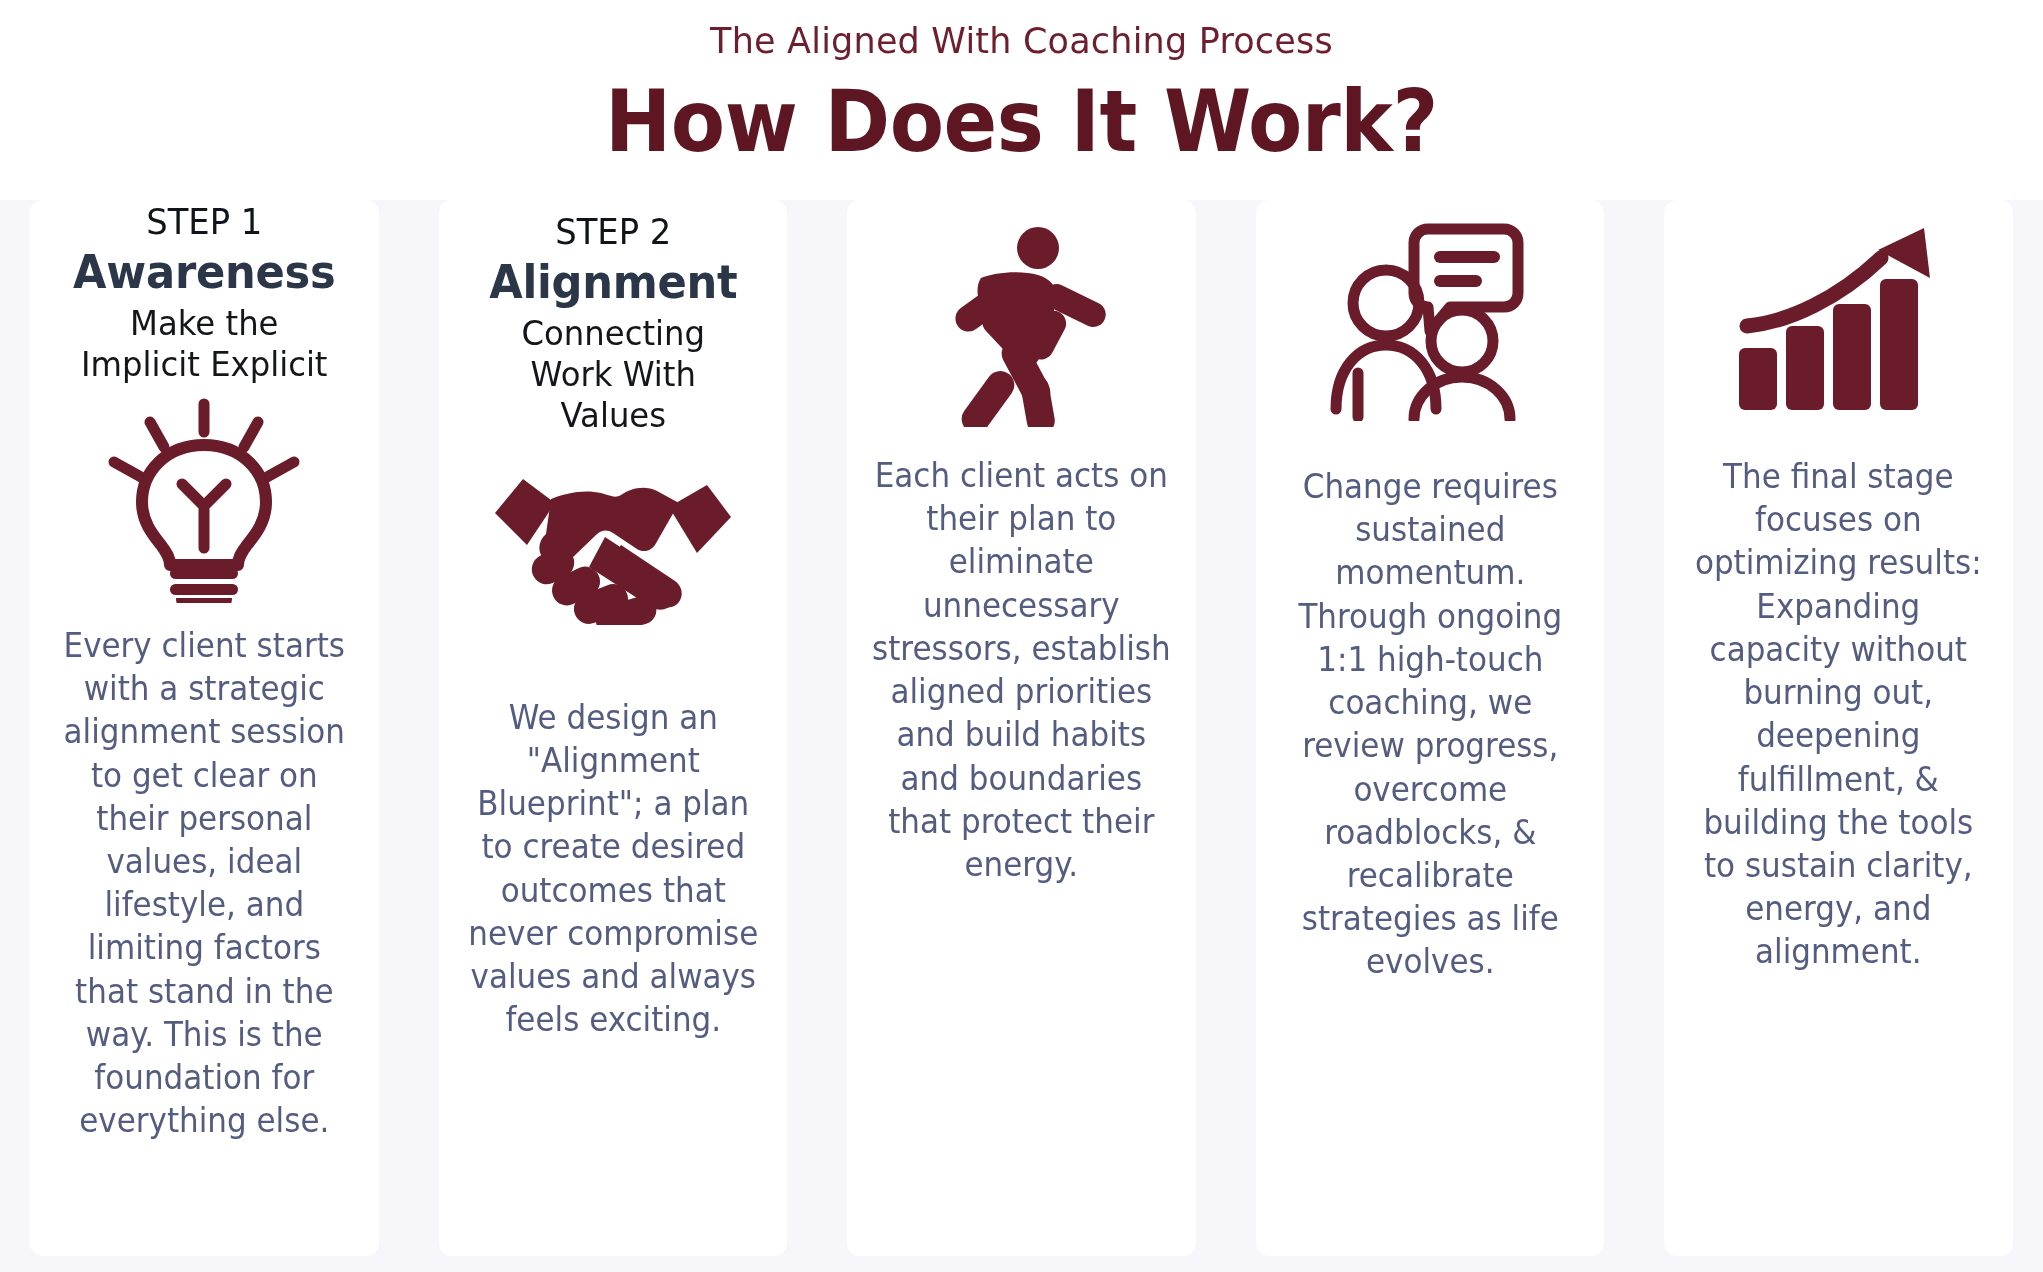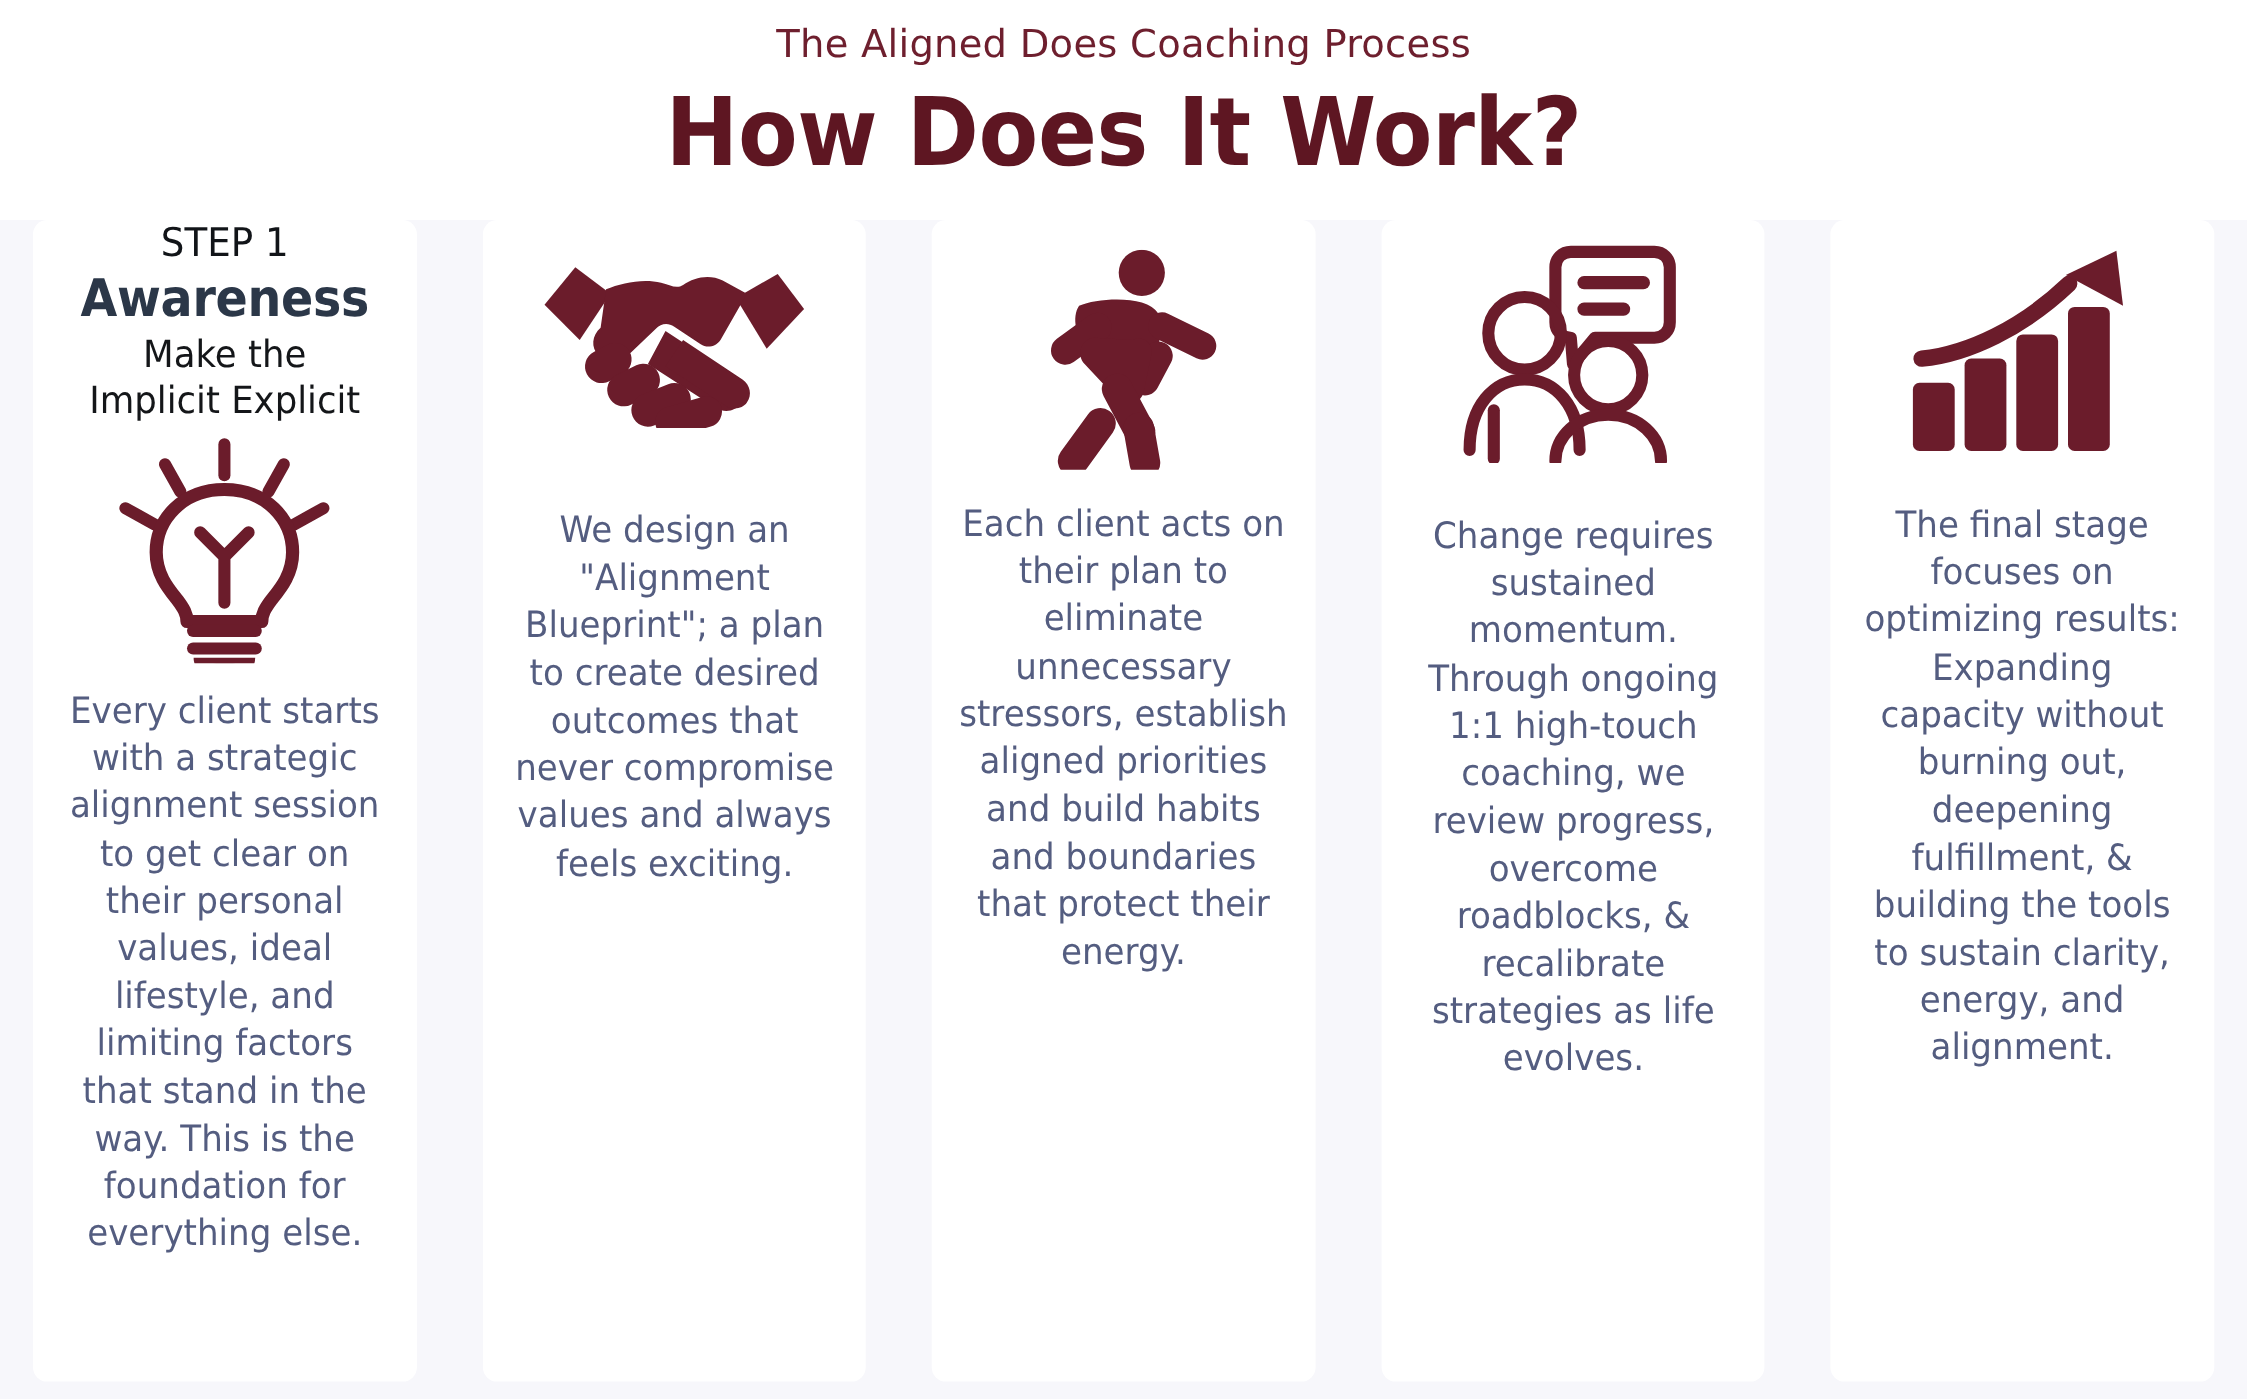--- a/index.html
+++ b/index.html
@@ -142,21 +142,21 @@
   .c5 .head-block { padding-top: 22px; }
   .c5 .icon-wrap  { height: 205px; margin-top: 16px; }
   .c5 .body-text  { margin-top: 34px; }
 </style>
 </head>
 <body>
 
 <div id="page">
 
   <div class="header">
-    <div class="eyebrow">The Aligned Does Coaching Process</div>
+    <div class="eyebrow">The Aligned With Coaching Process</div>
     <div class="main-title">How Does It Work?</div>
   </div>
 
   <div class="cards">
 
     <div class="card c1">
       <div class="head-block">
         <div class="step-label">STEP 1</div>
         <div class="step-name">Awareness</div>
         <div class="step-sub" style="white-space:pre-line;">Make the
@@ -176,20 +176,27 @@
           <rect x="66" y="170" width="68" height="11" rx="5.5" fill="#6b1c2b"></rect>
           <rect x="66" y="186" width="68" height="11" rx="5.5" fill="#6b1c2b"></rect>
           <path d="M72 201 L128 201 C128 201 121 205 100 205 C79 205 72 201 72 201 Z" fill="#6b1c2b"></path>
           <path d="M72 200 A28 22 0 0 0 128 200 Z" fill="#6b1c2b"></path>
         </svg>
       </div>
       <div class="body-text">Every client starts with a strategic alignment session to get clear on their personal values, ideal lifestyle, and limiting factors that stand in the way. This is the foundation for everything else.</div>
     </div>
 
     <div class="card c2">
+      <div class="head-block">
+        <div class="step-label">STEP 2</div>
+        <div class="step-name">Alignment</div>
+        <div class="step-sub" style="white-space:pre-line;">Connecting
+Work With
+Values</div>
+      </div>
       <div class="icon-wrap">
         <svg width="240" height="150" viewBox="0 0 240 150" fill="none">
           <g fill="#6b1c2b">
             <path d="M2 38 L30 4 L62 28 L34 70 Z"></path>
             <path d="M238 42 L214 10 L176 32 L204 78 Z"></path>
             <path d="M58 24 C72 18 92 14 108 18 C116 20 122 24 128 20 C138 13 152 10 164 16 L186 28 L162 70 C158 76 150 78 144 74 L120 58 C114 54 108 55 103 60 L78 84 C70 92 58 92 51 84 C44 77 45 66 53 59 Z"></path>
             <path d="M112 62 L176 104 C184 109 186 119 181 127 C176 135 166 137 158 132 L96 92 Z"></path>
             <rect x="38" y="76" width="44" height="30" rx="15" transform="rotate(-28 60 91)"></rect>
             <rect x="58" y="96" width="50" height="30" rx="15" transform="rotate(-26 83 111)"></rect>
             <rect x="80" y="114" width="56" height="30" rx="15" transform="rotate(-22 108 129)"></rect>

